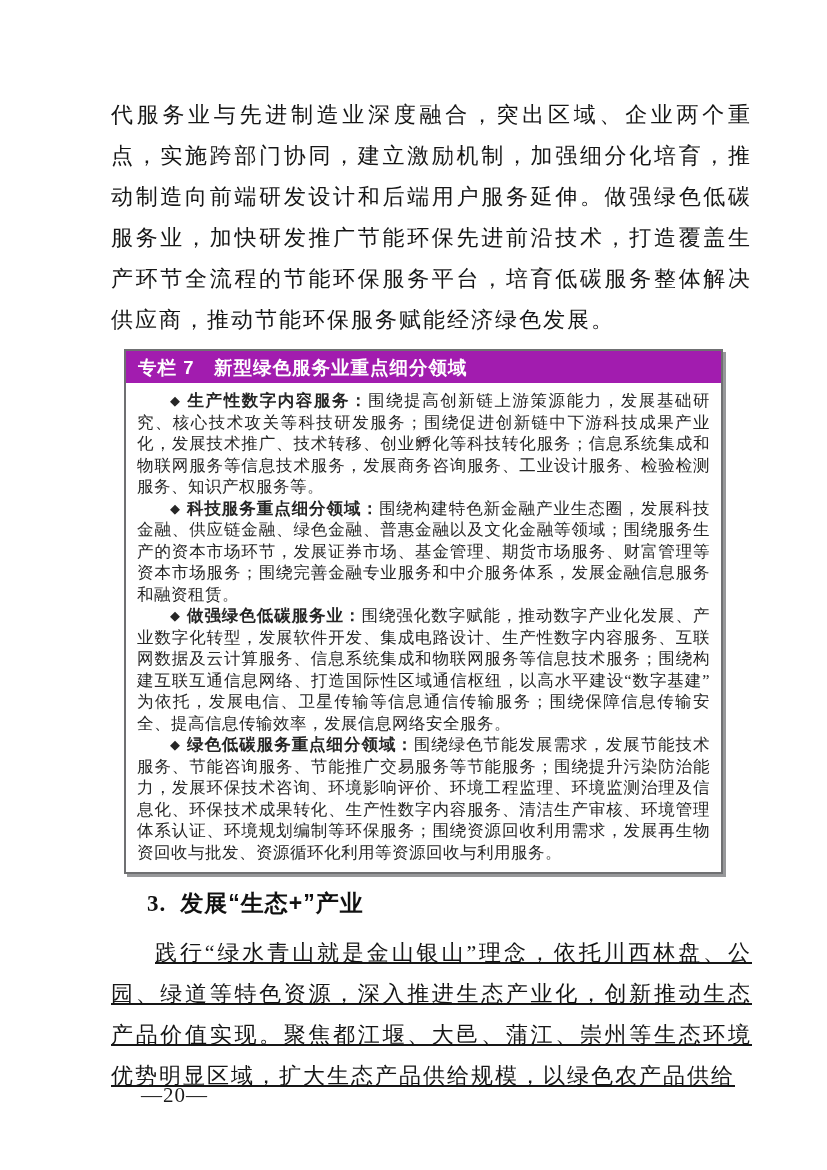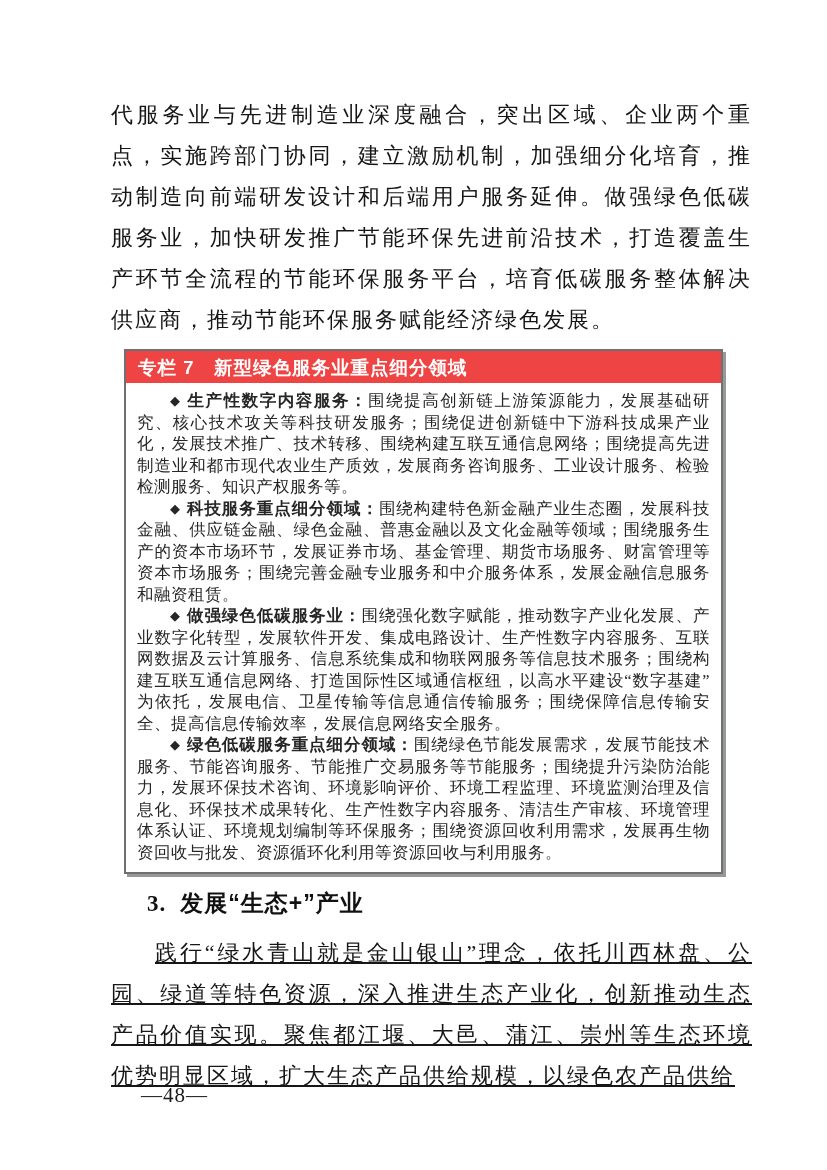--- a/index.html
+++ b/index.html
@@ -30,21 +30,21 @@
   
   .panel {
     box-sizing: border-box;
     margin: 9px 0 0 13px;
     width: 599px;
     border: 2px solid #6f7072;
     box-shadow: 3px 3px 0 #97989a;
     background: #ffffff;
   }
   .panel-header {
-    background: #ef4444;
+    background: #a21caf;
     color: #ffffff;
     font-family: "Liberation Sans", "DejaVu Sans", sans-serif;
     font-weight: bold;
     font-size: 18.5px;
     letter-spacing: 1px;
     padding: 4px 1px 3px 12px;
     border-bottom: 2px solid #ffffff;
   }
   .panel-body { padding: 5px 11px 9px 11px; }
   .panel-body p {
@@ -96,34 +96,34 @@
 <div class="page">
 
   <div class="content">
 
     <p class="body-para">代服务业与先进制造业深度融合，突出区域、企业两个重点，实施跨部门协同，建立激励机制，加强细分化培育，推动制造向前端研发设计和后端用户服务延伸。做强绿色低碳服务业，加快研发推广节能环保先进前沿技术，打造覆盖生产环节全流程的节能环保服务平台，培育低碳服务整体解决供应商，推动节能环保服务赋能经济绿色发展。</p>
 
     <div class="panel">
       <div class="panel-header">专栏 7　新型绿色服务业重点细分领域</div>
       <div class="panel-body">
 
-        <p><span class="blt">◆</span><b class="lead">生产性数字内容服务：</b><span>围绕提高创新链上游策源能力，发展基础研究、核心技术攻关等科技研发服务；围绕促进创新链中下游科技成果产业化，发展技术推广、技术转移、围绕构建互联互通信息网络；围绕提高先进制造业和都市现代农业生产质效，发展商务咨询服务、工业设计服务、检验检测服务、知识产权服务等。</span></p>
+        <p><span class="blt">◆</span><b class="lead">生产性数字内容服务：</b><span>围绕提高创新链上游策源能力，发展基础研究、核心技术攻关等科技研发服务；围绕促进创新链中下游科技成果产业化，发展技术推广、技术转移、创业孵化等科技转化服务；信息系统集成和物联网服务等信息技术服务，发展商务咨询服务、工业设计服务、检验检测服务、知识产权服务等。</span></p>
 
         <p><span class="blt">◆</span><b class="lead">科技服务重点细分领域：</b><span>围绕构建特色新金融产业生态圈，发展科技金融、供应链金融、绿色金融、普惠金融以及文化金融等领域；围绕服务生产的资本市场环节，发展证券市场、基金管理、期货市场服务、财富管理等资本市场服务；围绕完善金融专业服务和中介服务体系，发展金融信息服务和融资租赁。</span></p>
 
         <p><span class="blt">◆</span><b class="lead">做强绿色低碳服务业：</b><span>围绕强化数字赋能，推动数字产业化发展、产业数字化转型，发展软件开发、集成电路设计、生产性数字内容服务、互联网数据及云计算服务、信息系统集成和物联网服务等信息技术服务；围绕构建互联互通信息网络、打造国际性区域通信枢纽，以高水平建设“数字基建”为依托，发展电信、卫星传输等信息通信传输服务；围绕保障信息传输安全、提高信息传输效率，发展信息网络安全服务。</span></p>
 
         <p><span class="blt">◆</span><b class="lead">绿色低碳服务重点细分领域：</b><span>围绕绿色节能发展需求，发展节能技术服务、节能咨询服务、节能推广交易服务等节能服务；围绕提升污染防治能力，发展环保技术咨询、环境影响评价、环境工程监理、环境监测治理及信息化、环保技术成果转化、生产性数字内容服务、清洁生产审核、环境管理体系认证、环境规划编制等环保服务；围绕资源回收利用需求，发展再生物资回收与批发、资源循环化利用等资源回收与利用服务。</span></p>
 
       </div>
     </div>
 
     <div class="h3">
       <span class="num">3.</span><span class="txt">发展“生态+”产业</span>
     </div>
 
     <p class="body-para para2">践行“绿水青山就是金山银山”理念，依托川西林盘、公园、绿道等特色资源，深入推进生态产业化，创新推动生态产品价值实现。聚焦都江堰、大邑、蒲江、崇州等生态环境优势明显区域，扩大生态产品供给规模，以绿色农产品供给</p>
 
   </div>
 
-  <div class="page-number">—48—</div>
+  <div class="page-number">—20—</div>
 
 </div>
 
 </body></html>

